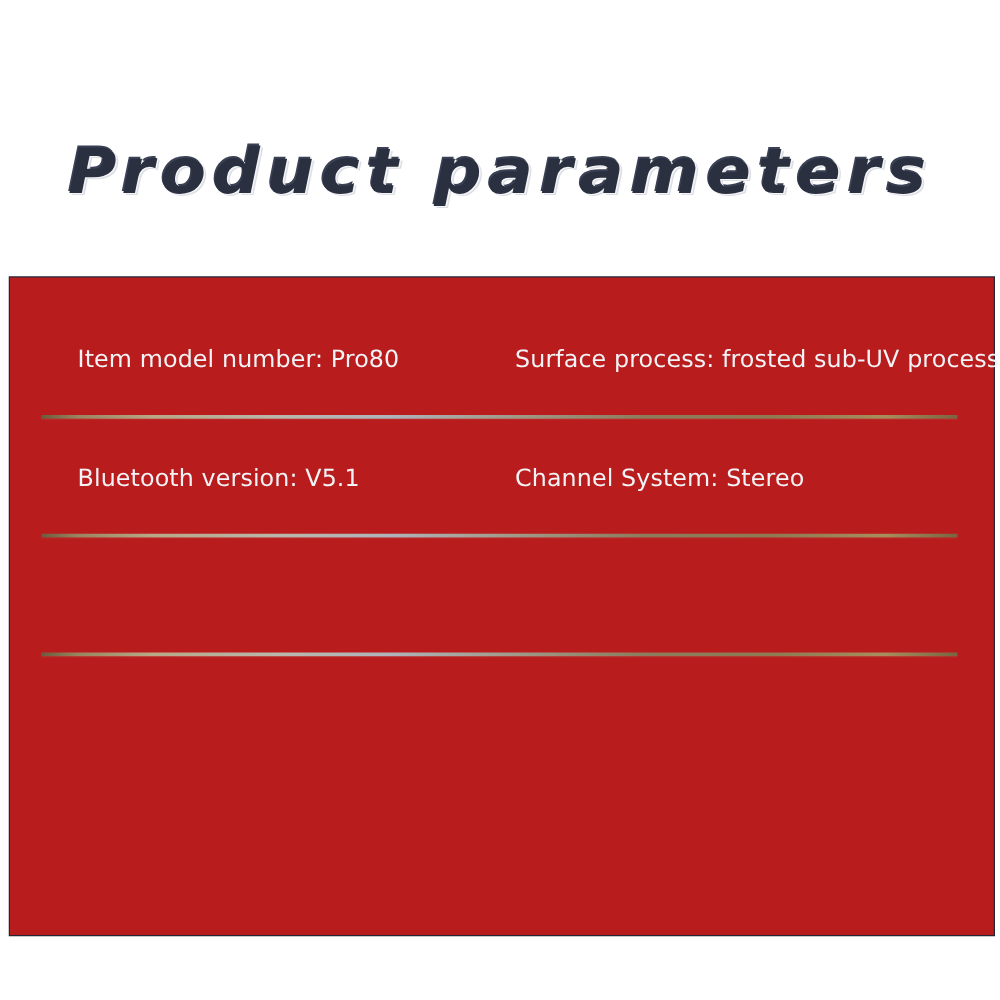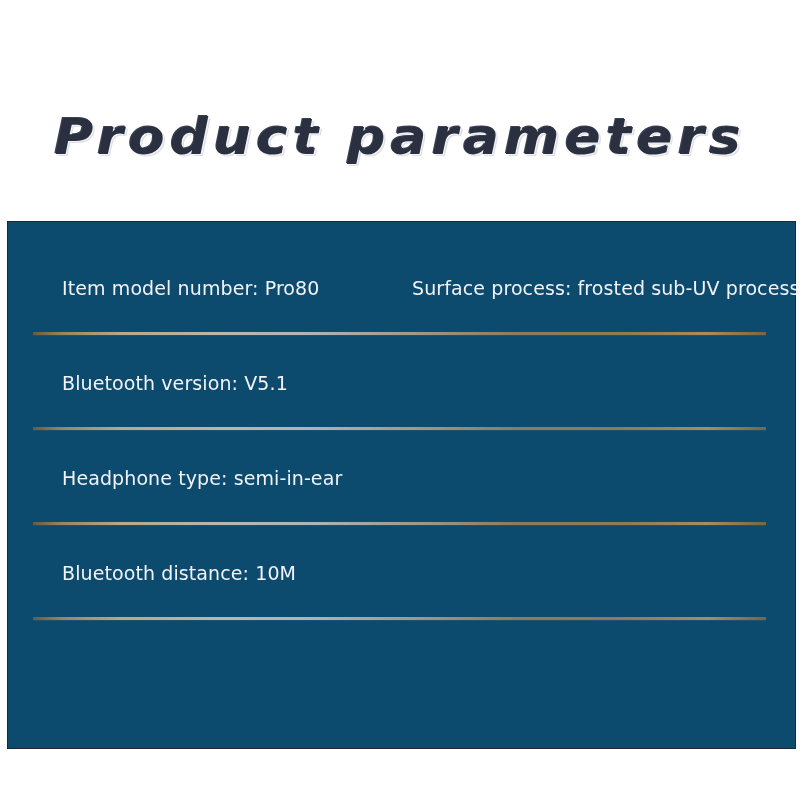--- a/index.html
+++ b/index.html
@@ -49,21 +49,21 @@
       -1px -1px 0 #3a4154;
   }
 
   
   #spec-panel {
     position: absolute;
     left: 8px;
     top: 222px;
     width: 787px;
     height: 526px;
-    background: #0c4a6e;
+    background: #b91c1c;
     box-sizing: border-box;
     box-shadow: 0 0 0 1px #232734;
     text-decoration: underline;
   }
 
   .spec-row {
     position: absolute;
     left: 0;
     width: 787px;
     height: 95px;
@@ -136,34 +136,27 @@
       <div class="row-cells">
         <div class="cell col-left">Item model number: Pro80</div>
         <div class="cell col-right">Surface process: frosted sub-UV process</div>
       </div>
       <div class="divider"></div>
     </div>
 
     <div class="spec-row r1">
       <div class="row-cells">
         <div class="cell col-left">Bluetooth version: V5.1</div>
+        <div class="cell col-right">Channel System: Stereo</div>
       </div>
       <div class="divider"></div>
     </div>
 
     <div class="spec-row r2">
       <div class="row-cells">
-        <div class="cell col-left">Headphone type: semi-in-ear</div>
       </div>
       <div class="divider"></div>
     </div>
 
-    <div class="spec-row r3">
-      <div class="row-cells">
-        <div class="cell col-left">Bluetooth distance: 10M</div>
-
-      </div>
-      <div class="divider"></div>
-    </div>
 
 
   </div>
 </div>
 
 </body></html>

